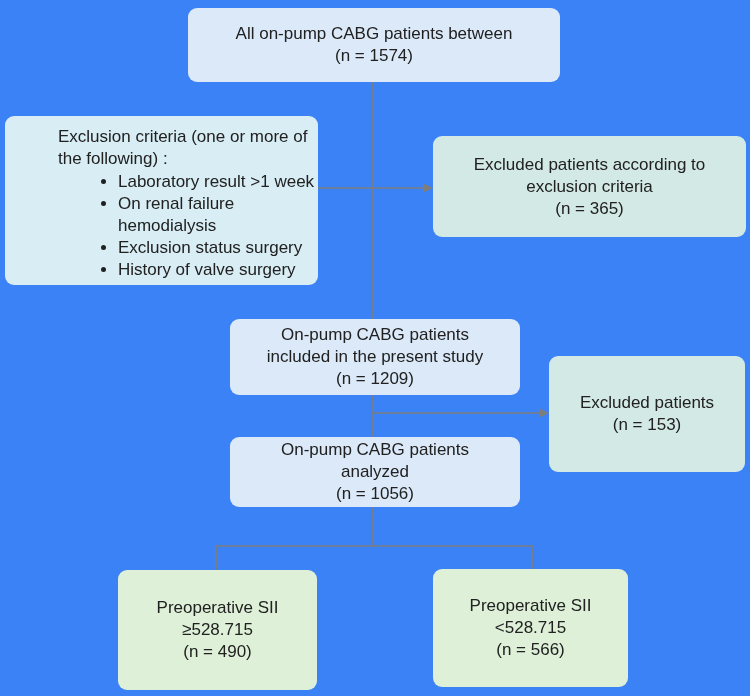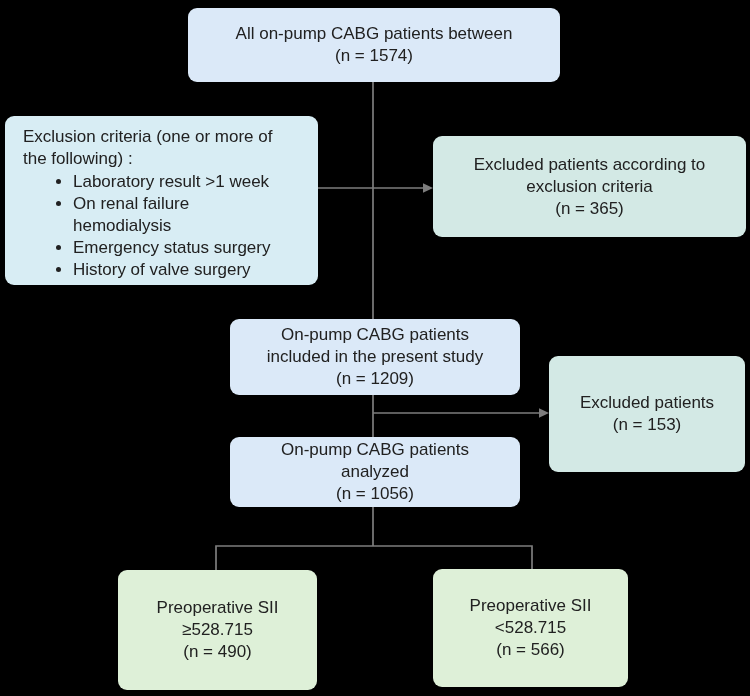--- a/index.html
+++ b/index.html
@@ -1,34 +1,34 @@
 <!DOCTYPE html>
 <html><head>
 <meta charset="utf-8">
 <style>
   html,body{margin:0;padding:0;background:#ffffff;}
   .canvas{
-    position:relative;width:750px;height:696px;background:#000000;
+    position:relative;width:750px;height:696px;background:#3b82f6;
     font-family:"Liberation Sans","DejaVu Sans",sans-serif;
     color:#212121;overflow:hidden;
   }
   .connectors{position:absolute;left:0;top:0;width:750px;height:696px;}
   .node{
     position:absolute;border-radius:9px;box-sizing:border-box;
     display:flex;flex-direction:column;justify-content:center;align-items:center;
     text-align:center;font-size:17px;line-height:22px;
   }
   .node .line{white-space:nowrap;}
   .blue{background:#dbe9f8;}
   .cyan{background:#d8edf4;}
   .teal{background:#d3e9e5;}
   .green{background:#def0d8;}
   .node.left-align{
-    justify-content:flex-start;align-items:flex-start;text-align:left;
-    padding:10px 25px 10px 18px;
+    justify-content:flex-start;align-items:flex-end;text-align:left;
+    padding:10px 0 10px 18px;
   }
   .excl-heading{width:260px;}
   .excl-list{margin:1px 0 0 0;padding:0 0 0 50px;list-style:disc outside;}
   .excl-list li{width:200px;}
 </style>
 </head>
 <body>
 
 <div class="canvas">
 
@@ -46,21 +46,21 @@
   <div class="node blue" style="left:188px;top:8px;width:372px;height:74px">
     <div class="line">All on-pump CABG patients between</div>
     <div class="line">(n = 1574)</div>
   </div>
 
   <div class="node cyan left-align" style="left:5px;top:116px;width:313px;height:169px">
     <div class="excl-heading">Exclusion criteria (one or more of the following) :</div>
     <ul class="excl-list">
       <li>Laboratory result &gt;1 week</li>
       <li>On renal failure hemodialysis</li>
-      <li>Emergency status surgery</li>
+      <li>Exclusion status surgery</li>
       <li>History of valve surgery</li>
     </ul>
   </div>
 
   <div class="node teal" style="left:433px;top:136px;width:313px;height:101px">
     <div class="line">Excluded patients according to</div>
     <div class="line">exclusion criteria</div>
     <div class="line">(n = 365)</div>
   </div>
 

